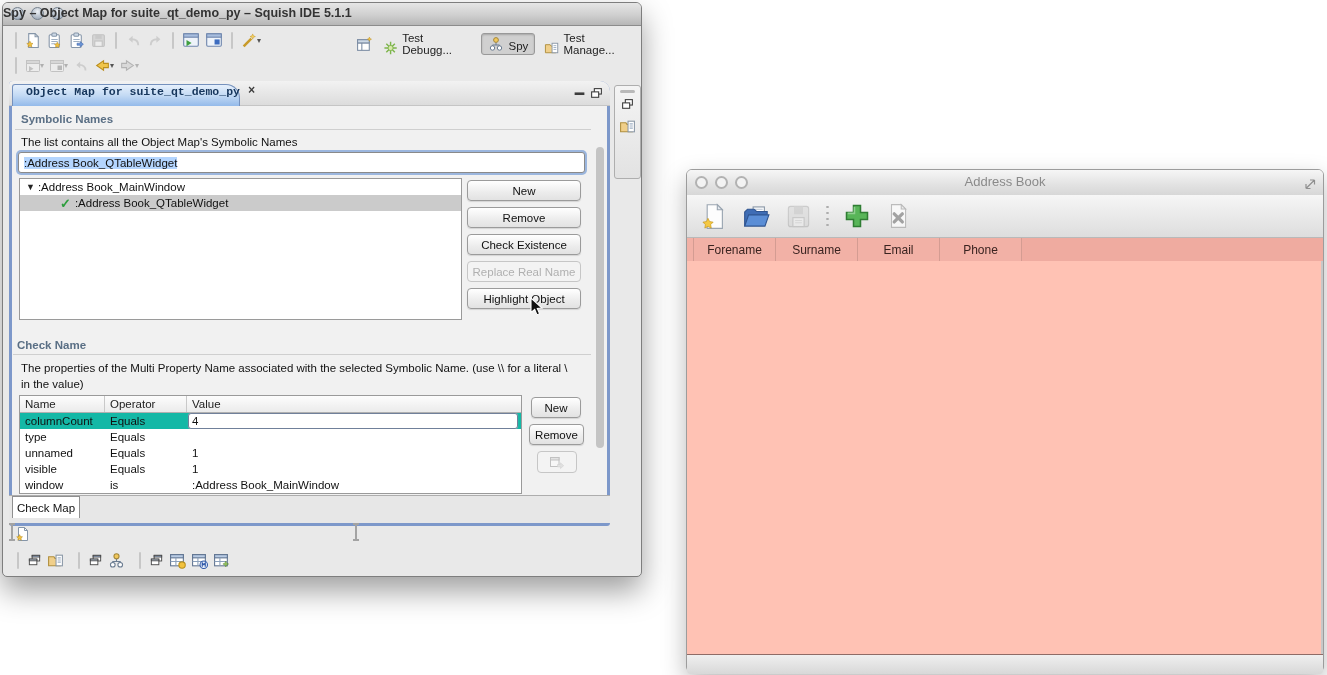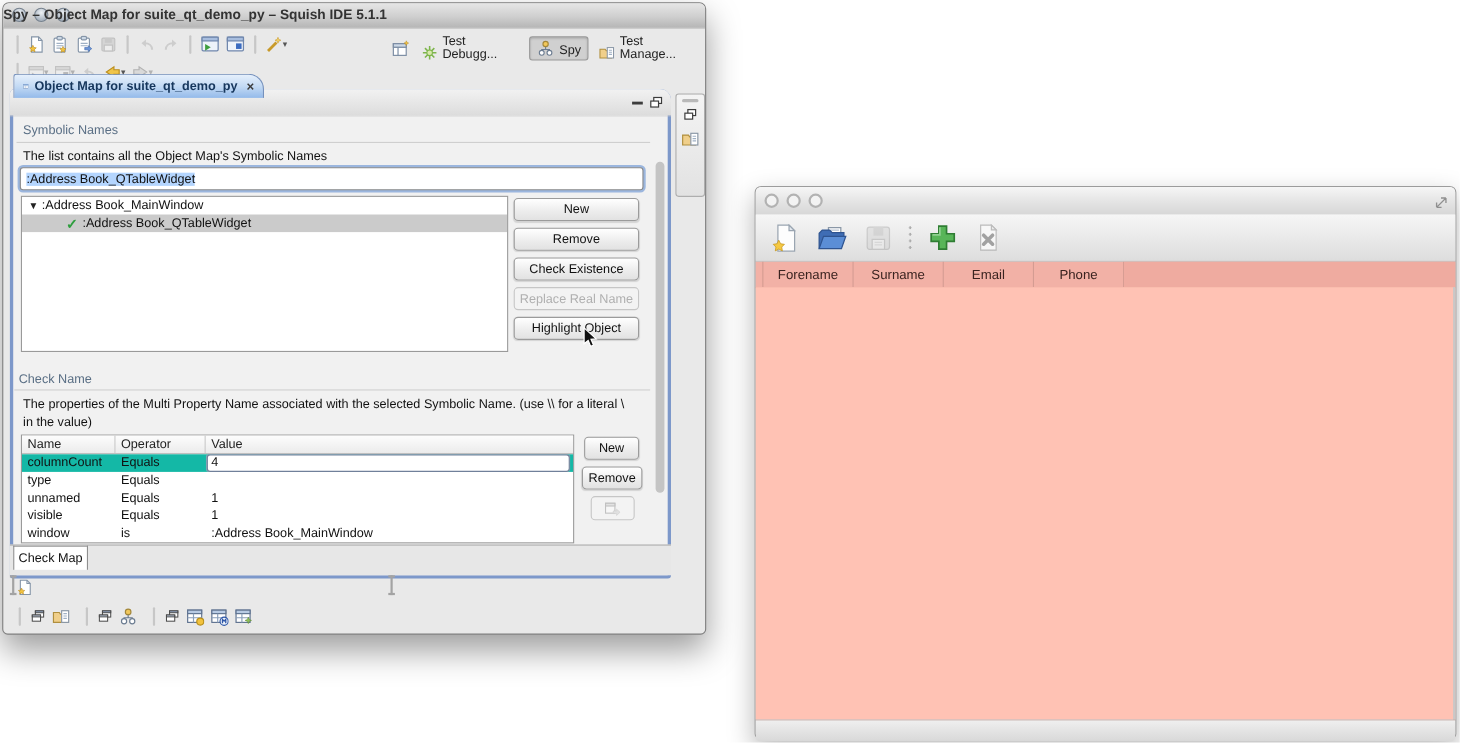--- a/index.html
+++ b/index.html
@@ -42,28 +42,28 @@
   .persp-btn.sel{background:#d0d0d0;border:1px solid #999;box-shadow:inset 0 1px 2px rgba(0,0,0,.2)}
   
   .view-frame{
     position:absolute;left:6px;top:78px;width:601px;height:445px;
     border:3px solid #7d98ca;border-radius:4px 10px 3px 3px;
     background:#f1f1f1;box-sizing:border-box;
   }
   .tabstrip{position:absolute;left:6px;top:78px;width:601px;height:25px;
     background:linear-gradient(#f2f2f2,#dcdcdc);border-radius:4px 10px 0 0;box-sizing:border-box;border-bottom:1px solid #c5c5c5}
   .editor-tab{
-    position:absolute;left:9px;top:64px;height:22px;width:228px;
+    position:absolute;left:9px;top:81px;height:22px;width:228px;
     background:linear-gradient(#e6f0fc,#c3daf4 50%,#94baea);
     border:1px solid #7591bd;border-bottom:none;border-radius:3px 14px 0 0;
-    display:flex;align-items:center;gap:5px;padding:0 8px;box-sizing:border-box;
+    display:flex;gap:5px;padding:0 8px;box-sizing:border-box;font-family:Liberation Mono, monospace;
   }
   .editor-tab .lbl{font-weight:bold;color:#16365c;white-space:nowrap}
   .tab-close{font-size:12px;font-weight:bold;color:#3c3c3c;margin-left:3px;line-height:1}
-  .sec-title{font-weight:normal;color:#5a6f85}
+  .sec-title{font-weight:bold;color:#5a6f85}
   .rule{position:absolute;height:1px;background:#cfcfcf}
   .sym-input{
     position:absolute;left:15px;top:149px;width:567px;height:21px;
     background:#fff;border:1px solid #8a8a8a;border-radius:3px;
     box-shadow:0 0 0 2px rgba(125,162,215,.75);
     display:flex;align-items:center;padding:0 5px;box-sizing:border-box;
   }
   .sym-input .sel{background:#b4d5fe}
   .treebox{
     position:absolute;left:16px;top:175px;width:443px;height:142px;
@@ -607,20 +607,21 @@
   </div>
 </div>
 
 <div class="win ab-win">
   <div class="ab-titlebar">
     <div class="lights" style="top:6px">
       <span class="light hollow"></span>
       <span class="light hollow"></span>
       <span class="light hollow"></span>
     </div>
+    <div class="ab-title">Address Book</div>
     <span class="abs" style="right:7px;top:6px">
         <svg width="14" height="14">
           <use href="#s-resize"></use>
         </svg>
       </span>
   </div>
 
   <div class="ab-toolbar">
     <span>
         <svg width="27" height="27">

